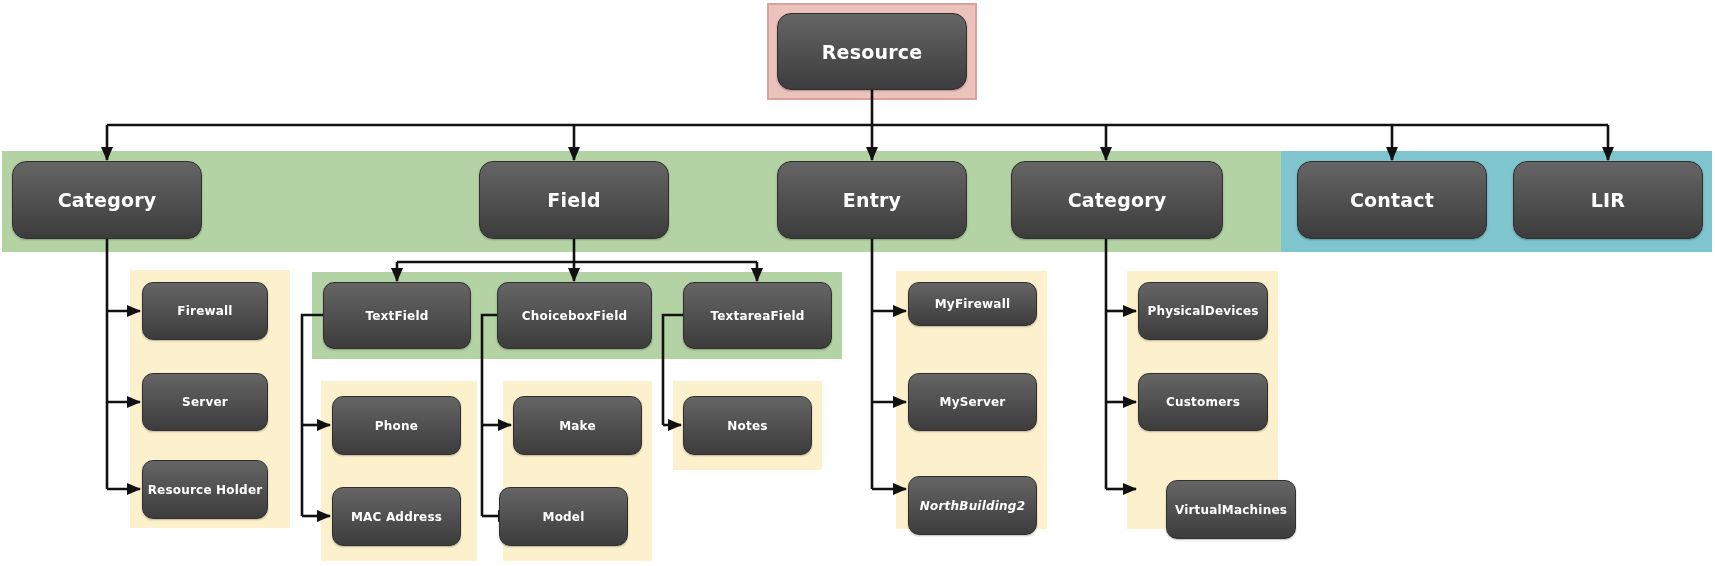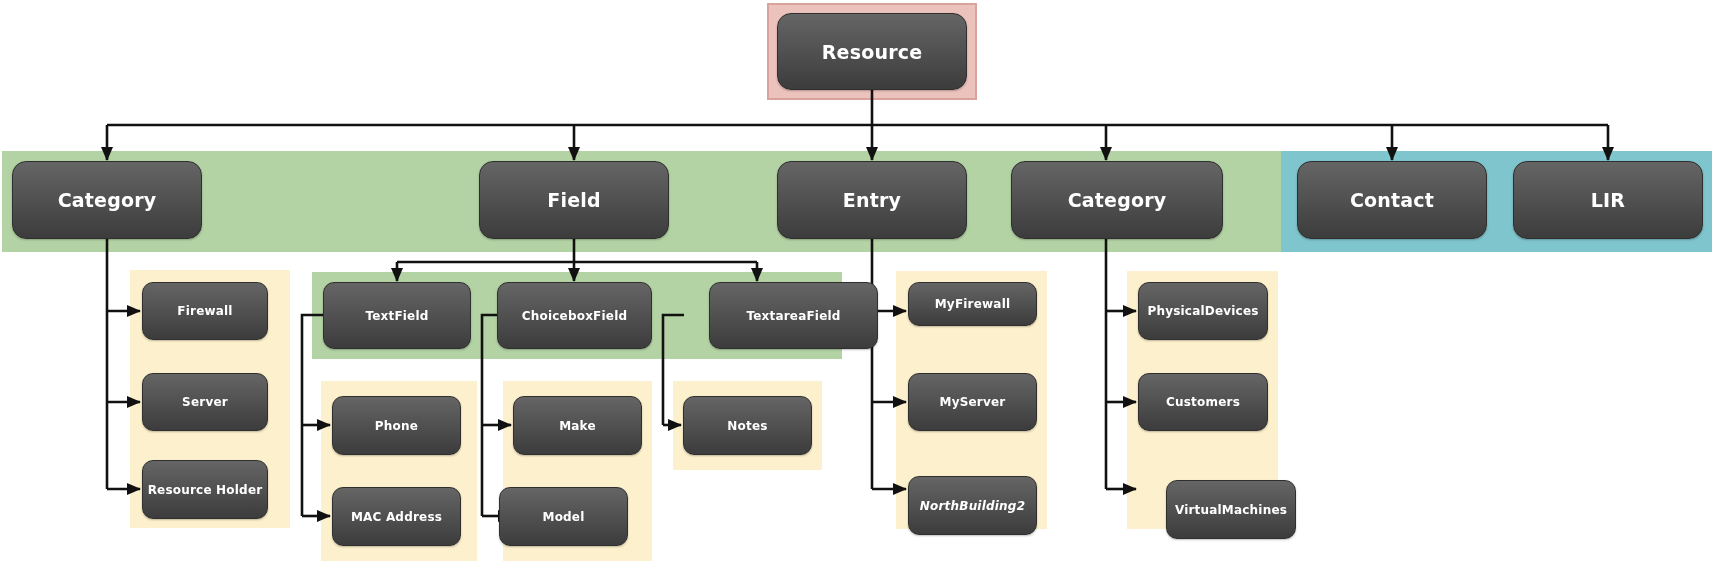--- a/index.html
+++ b/index.html
@@ -132,21 +132,21 @@
   <div class="node" style="left:1011px;top:161px;width:212px;height:78px;">Category</div>
   <div class="node" style="left:1297px;top:161px;width:190px;height:78px;">Contact</div>
   <div class="node" style="left:1513px;top:161px;width:190px;height:78px;">LIR</div>
 
   <div class="node small" style="left:142px;top:282px;width:126px;height:58px;">Firewall</div>
   <div class="node small" style="left:142px;top:373px;width:126px;height:58px;">Server</div>
   <div class="node small" style="left:142px;top:460px;width:126px;height:59px;">Resource Holder</div>
 
   <div class="node small" style="left:323px;top:282px;width:148px;height:67px;">TextField</div>
   <div class="node small" style="left:497px;top:282px;width:155px;height:67px;">ChoiceboxField</div>
-  <div class="node small" style="left:683px;top:282px;width:169px;height:67px;margin-left:26px;">TextareaField</div>
+  <div class="node small" style="left:683px;top:282px;width:149px;height:67px;">TextareaField</div>
 
   <div class="node small" style="left:332px;top:396px;width:129px;height:59px;">Phone</div>
   <div class="node small" style="left:332px;top:487px;width:129px;height:59px;">MAC Address</div>
   <div class="node small" style="left:513px;top:396px;width:129px;height:59px;">Make</div>
   <div class="node small" style="left:499px;top:487px;width:129px;height:59px;">Model</div>
   <div class="node small" style="left:683px;top:396px;width:129px;height:59px;">Notes</div>
 
   <div class="node small" style="left:908px;top:282px;width:129px;height:44px;">MyFirewall</div>
   <div class="node small" style="left:908px;top:373px;width:129px;height:58px;">MyServer</div>
   <div class="node small" style="left:908px;top:476px;width:129px;height:59px;font-style:italic;">NorthBuilding2</div>

